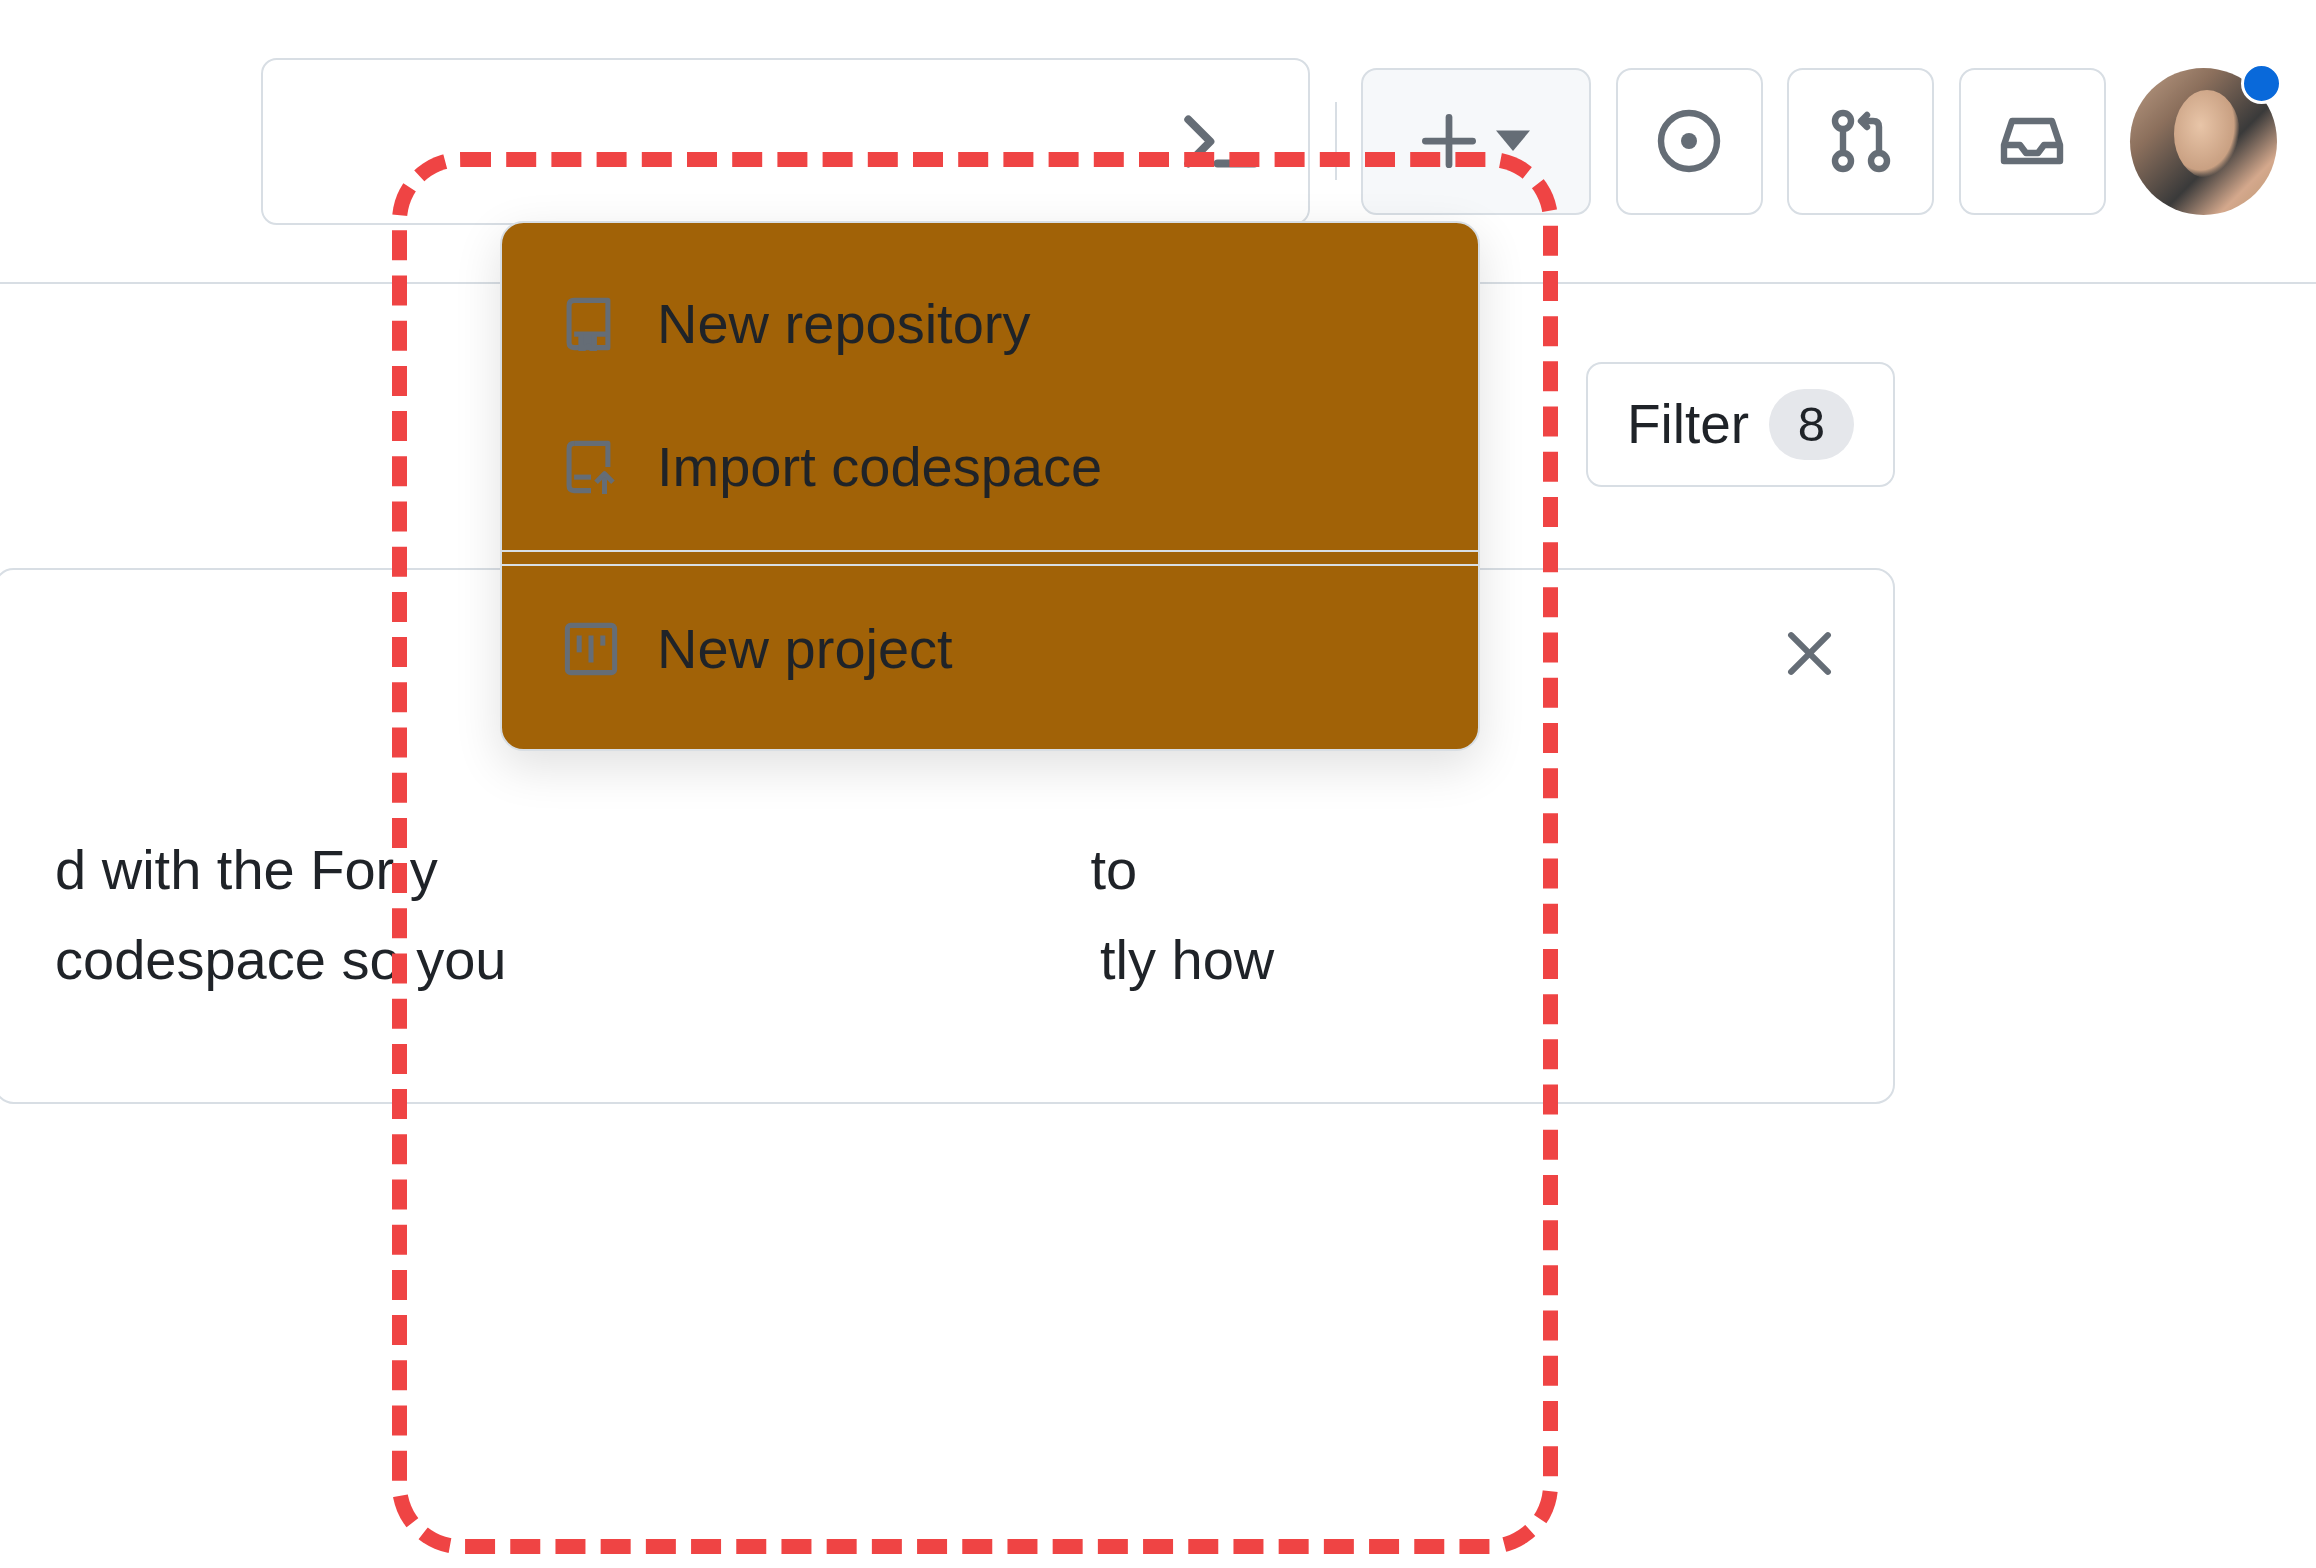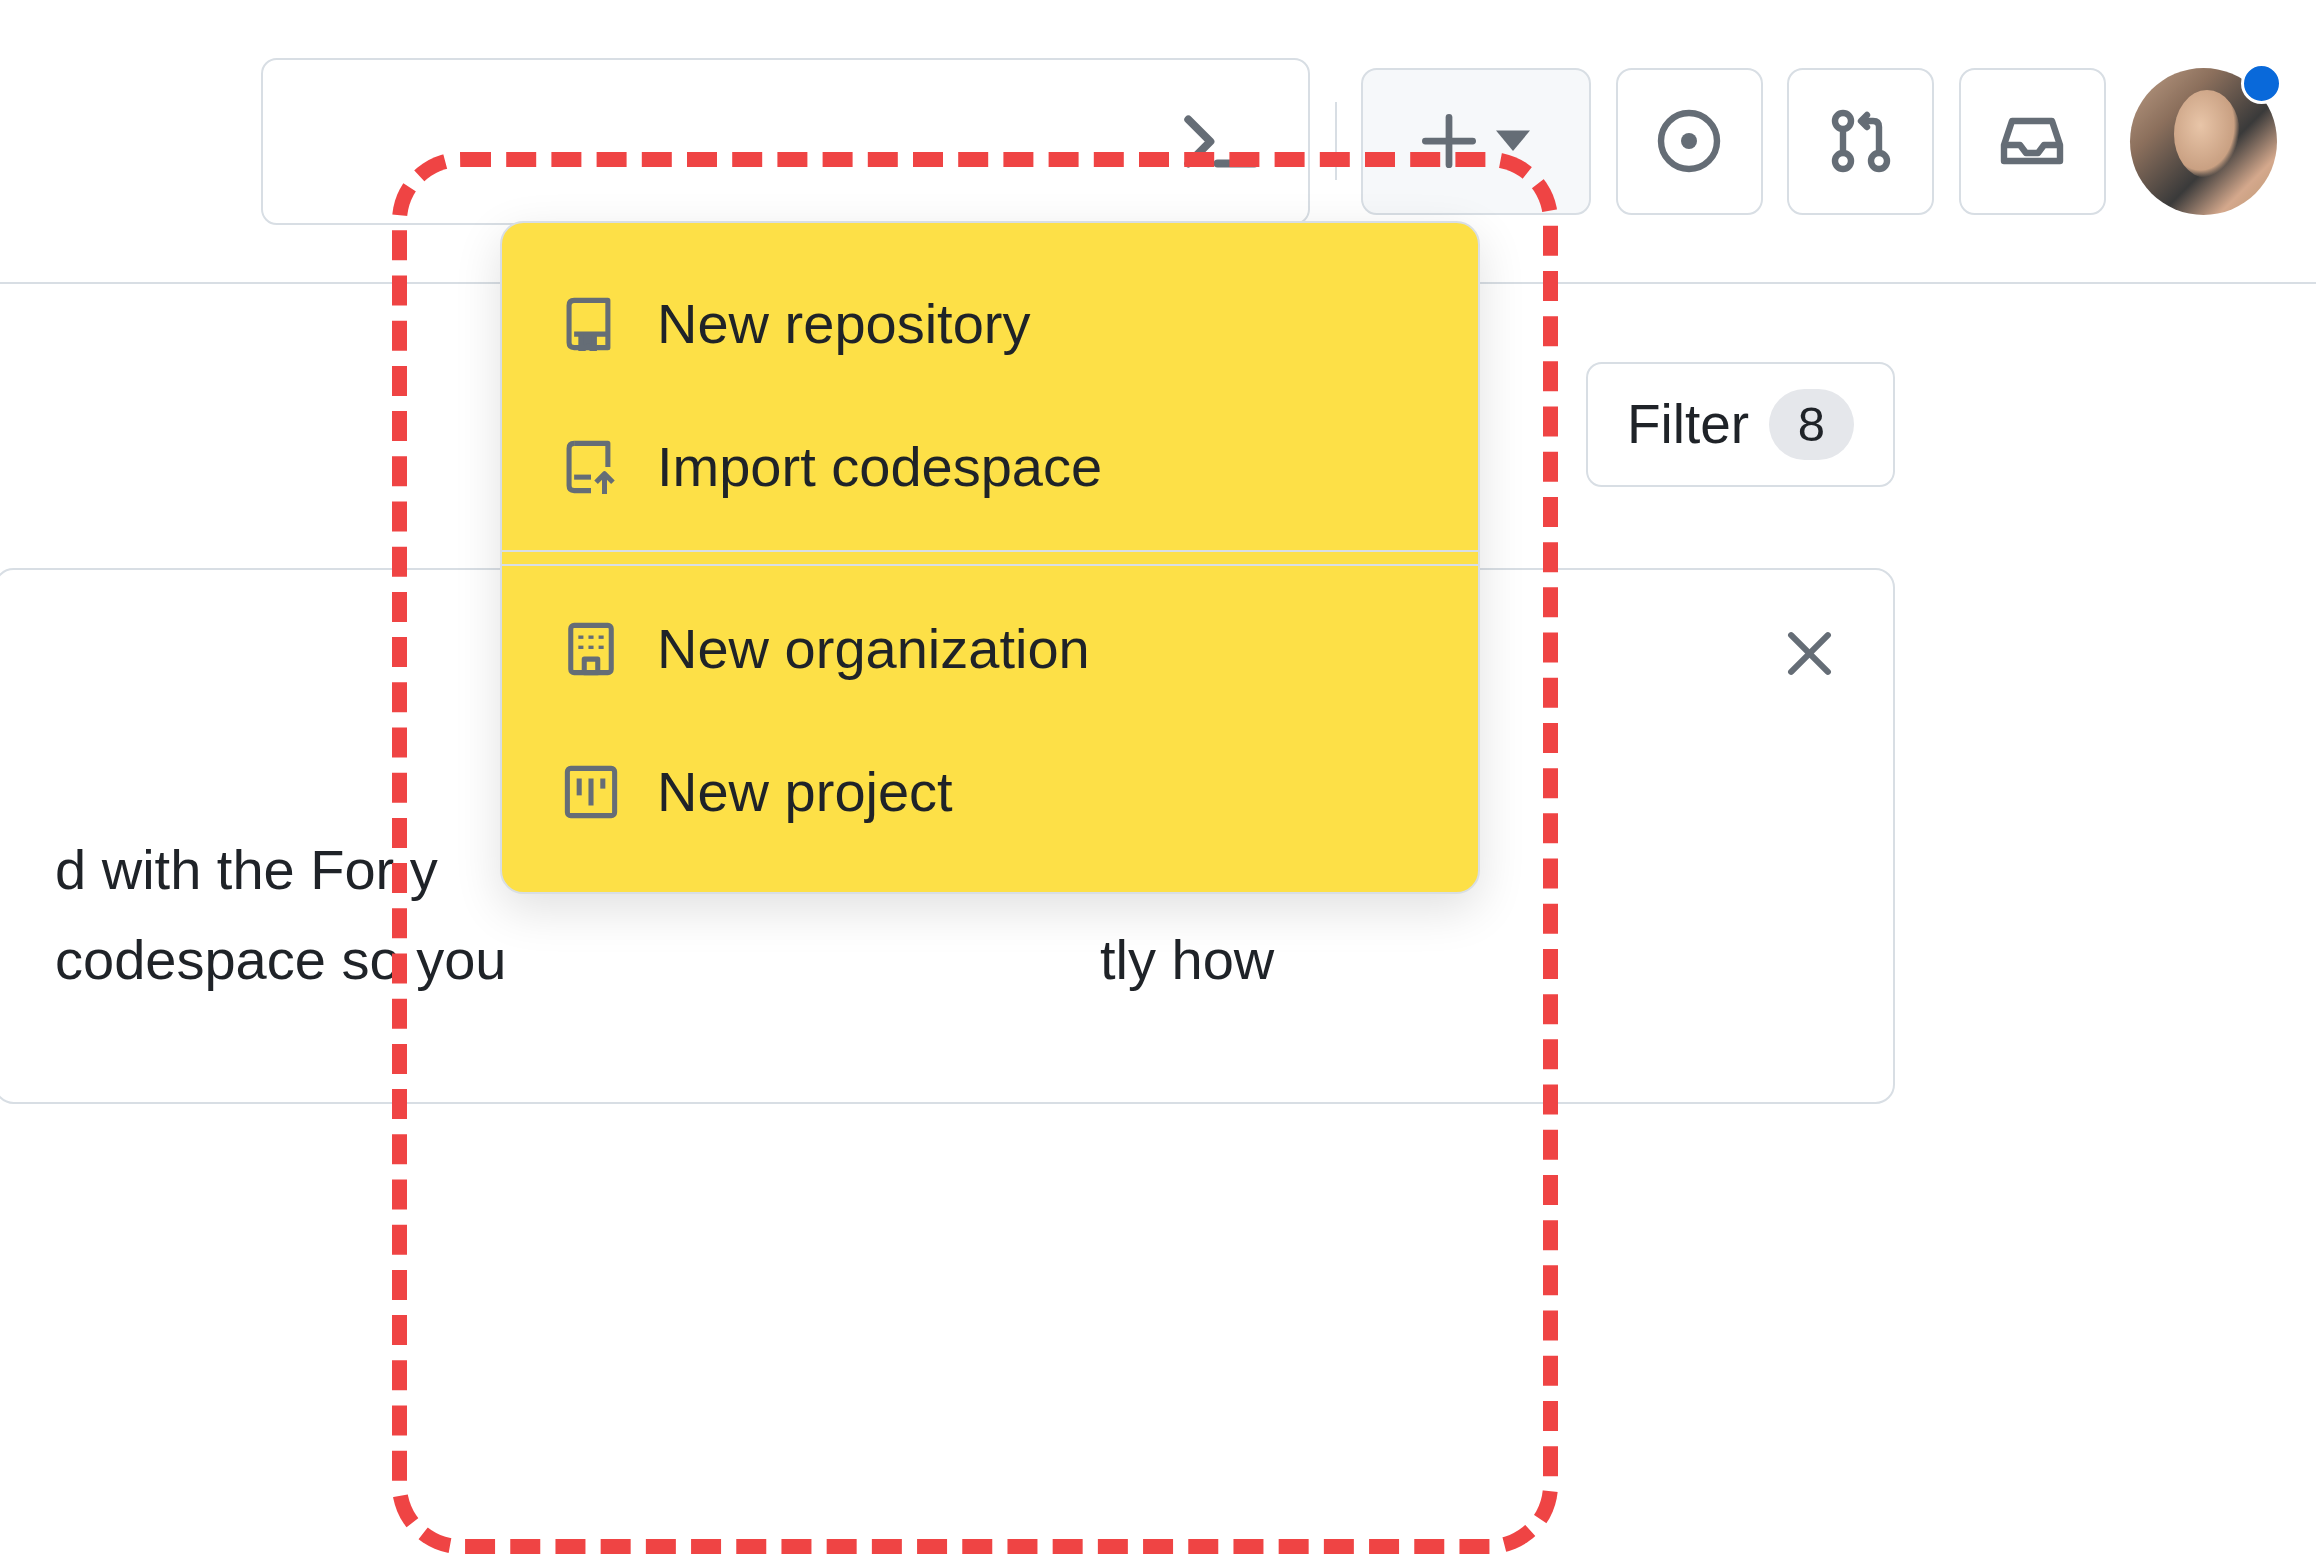--- a/index.html
+++ b/index.html
@@ -147,21 +147,21 @@
       font-size: 56px;
       line-height: 1.6;
       color: #1f2328;
       margin-top: 157px;
     }
     .dropdown-menu {
       position: absolute;
       top: 221px;
       left: 500px;
       width: 980px;
-      background: #fde047;
+      background: #a16207;
       border: 2px solid #d8dee4;
       border-radius: 23.5px;
       box-shadow: 0 15.7px 47px rgba(0,0,0,0.12);
       padding: 29px 0;
       z-index: 100;
     }
     .menu-item {
       display: flex;
       align-items: center;
       gap: 37px;
@@ -302,35 +302,20 @@
         <polyline points="9.5,12.5 12,10 14.5,12.5"></polyline>
       </svg>
     </span>
     <span>Import codespace</span>
   </div>
   <div class="menu-divider"></div>
   <div class="menu-divider"></div>
   <div class="menu-item">
     <span class="menu-icon">
       <svg width="54" height="54" viewBox="0 0 16 16" fill="none" stroke="#656d76" stroke-width="1.5" stroke-linejoin="round">
-        <rect x="2" y="1" width="12" height="14" rx="1"></rect>
-        <line x1="5" y1="4" x2="5" y2="5"></line>
-        <line x1="8" y1="4" x2="8" y2="5"></line>
-        <line x1="11" y1="4" x2="11" y2="5"></line>
-        <line x1="5" y1="7" x2="5" y2="8"></line>
-        <line x1="8" y1="7" x2="8" y2="8"></line>
-        <line x1="11" y1="7" x2="11" y2="8"></line>
-        <rect x="6" y="11" width="4" height="4"></rect>
-      </svg>
-    </span>
-    <span>New organization</span>
-  </div>
-  <div class="menu-item">
-    <span class="menu-icon">
-      <svg width="54" height="54" viewBox="0 0 16 16" fill="none" stroke="#656d76" stroke-width="1.5" stroke-linejoin="round">
         <rect x="1" y="1" width="14" height="14" rx="1"></rect>
         <line x1="4.5" y1="4" x2="4.5" y2="9"></line>
         <line x1="8" y1="4" x2="8" y2="12"></line>
         <line x1="11.5" y1="4" x2="11.5" y2="7"></line>
       </svg>
     </span>
     <span>New project</span>
   </div>
 </div>
 

